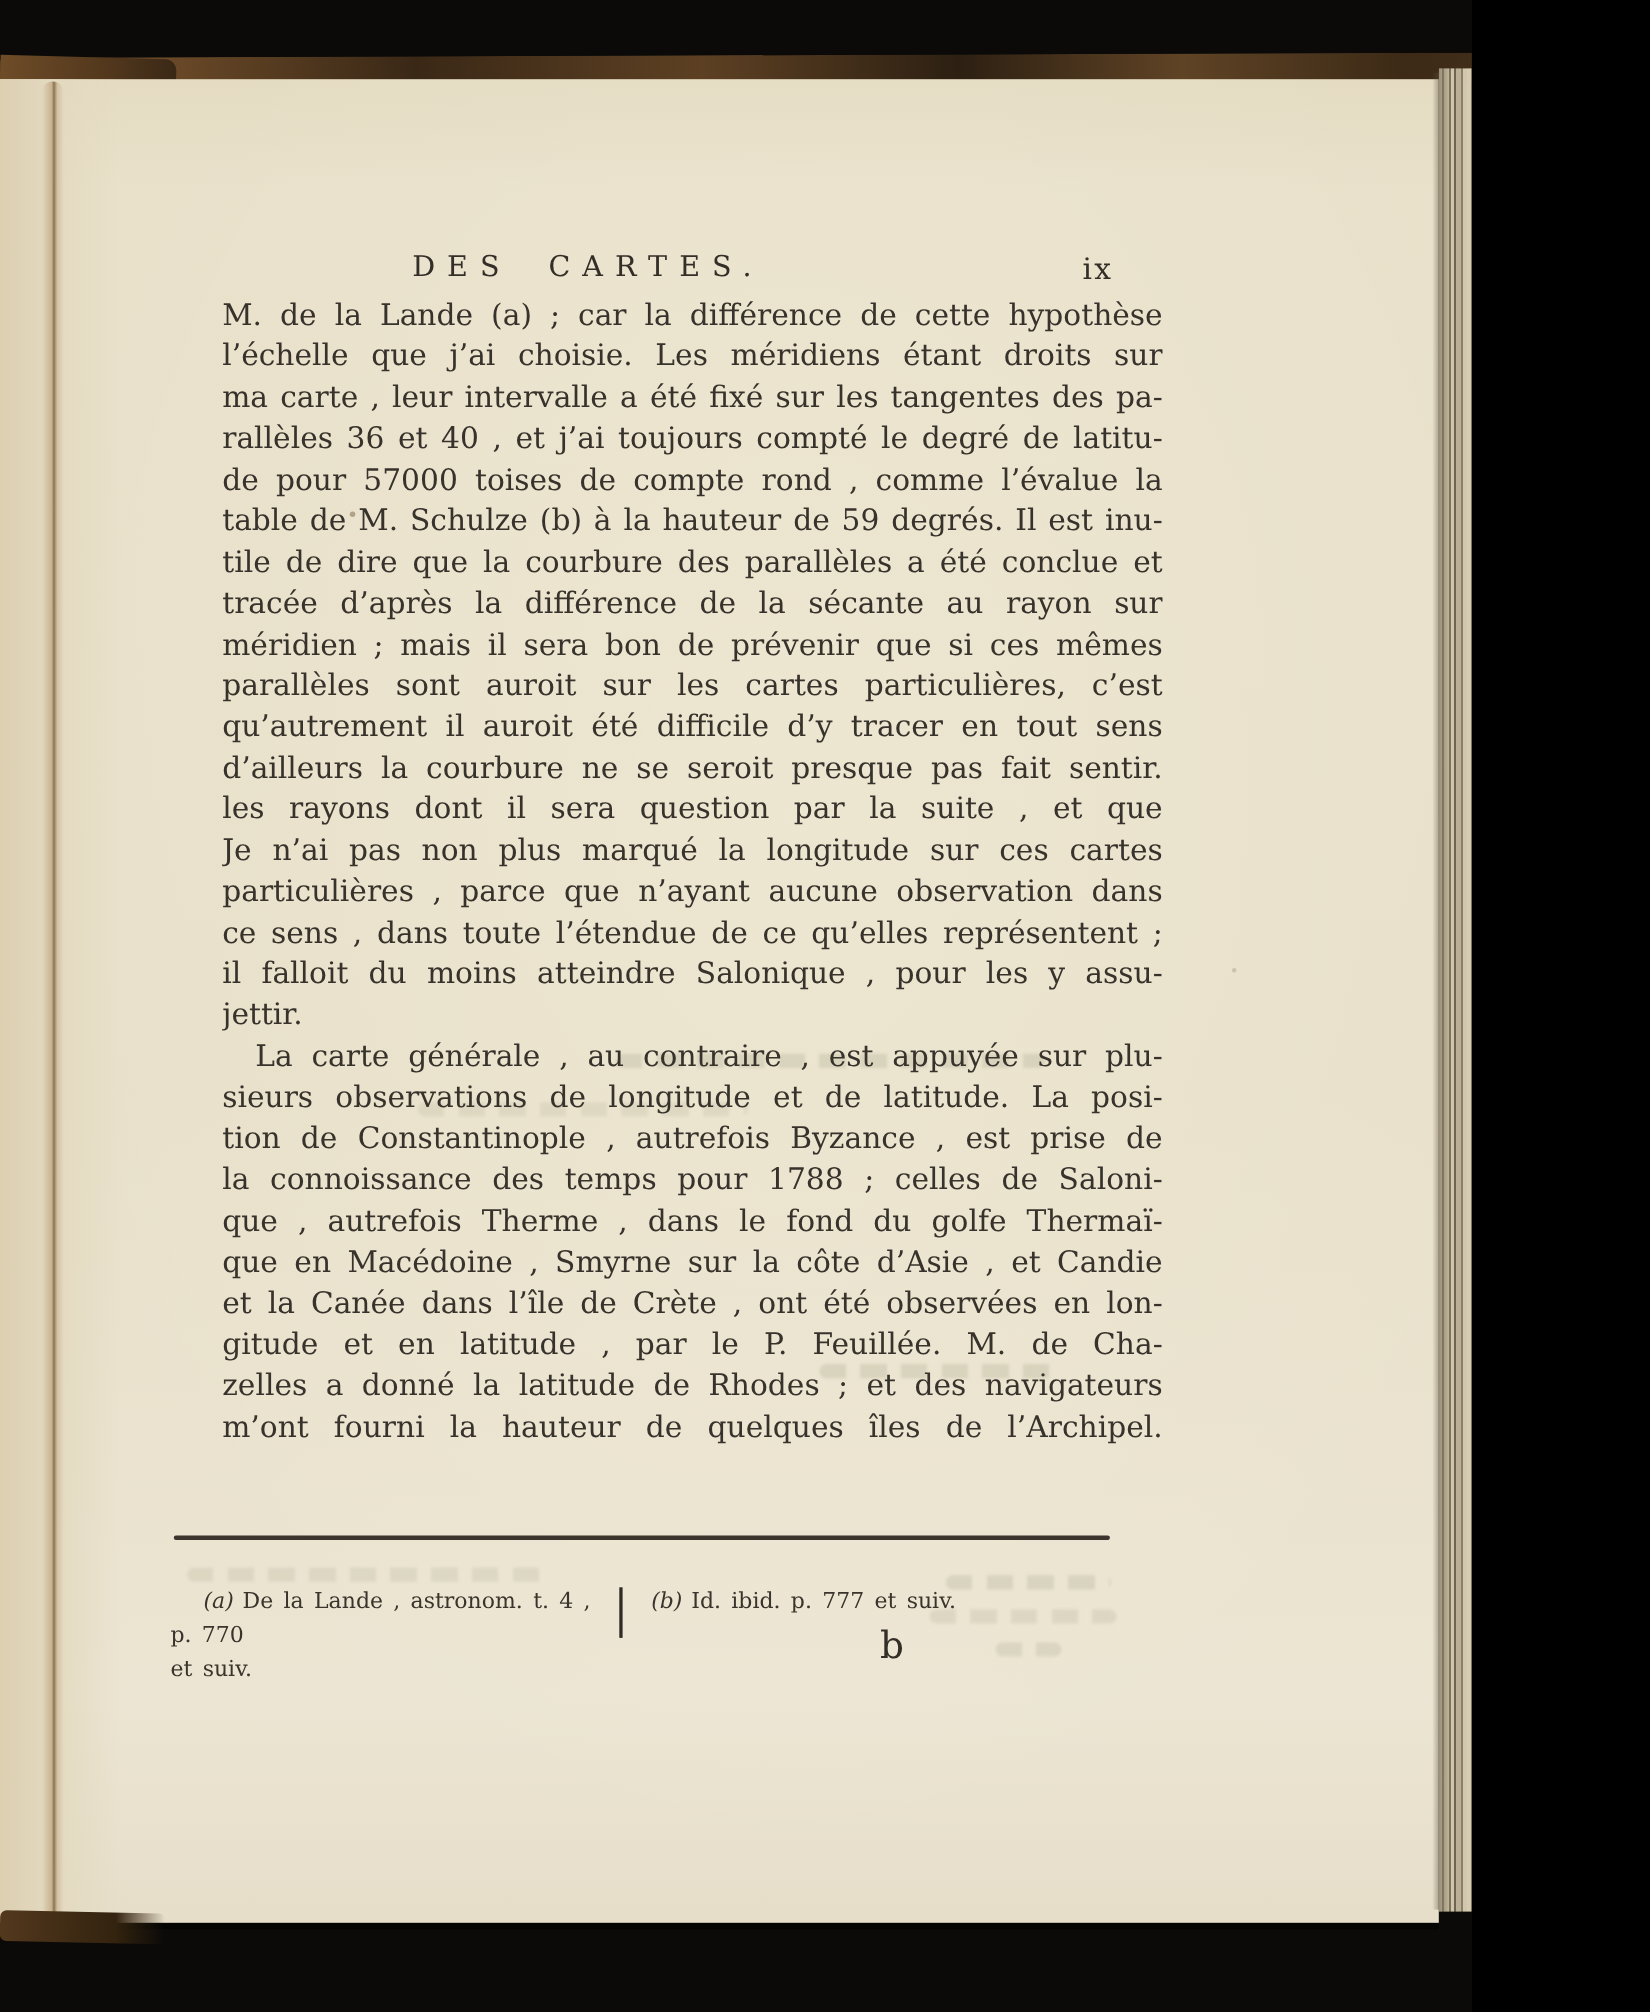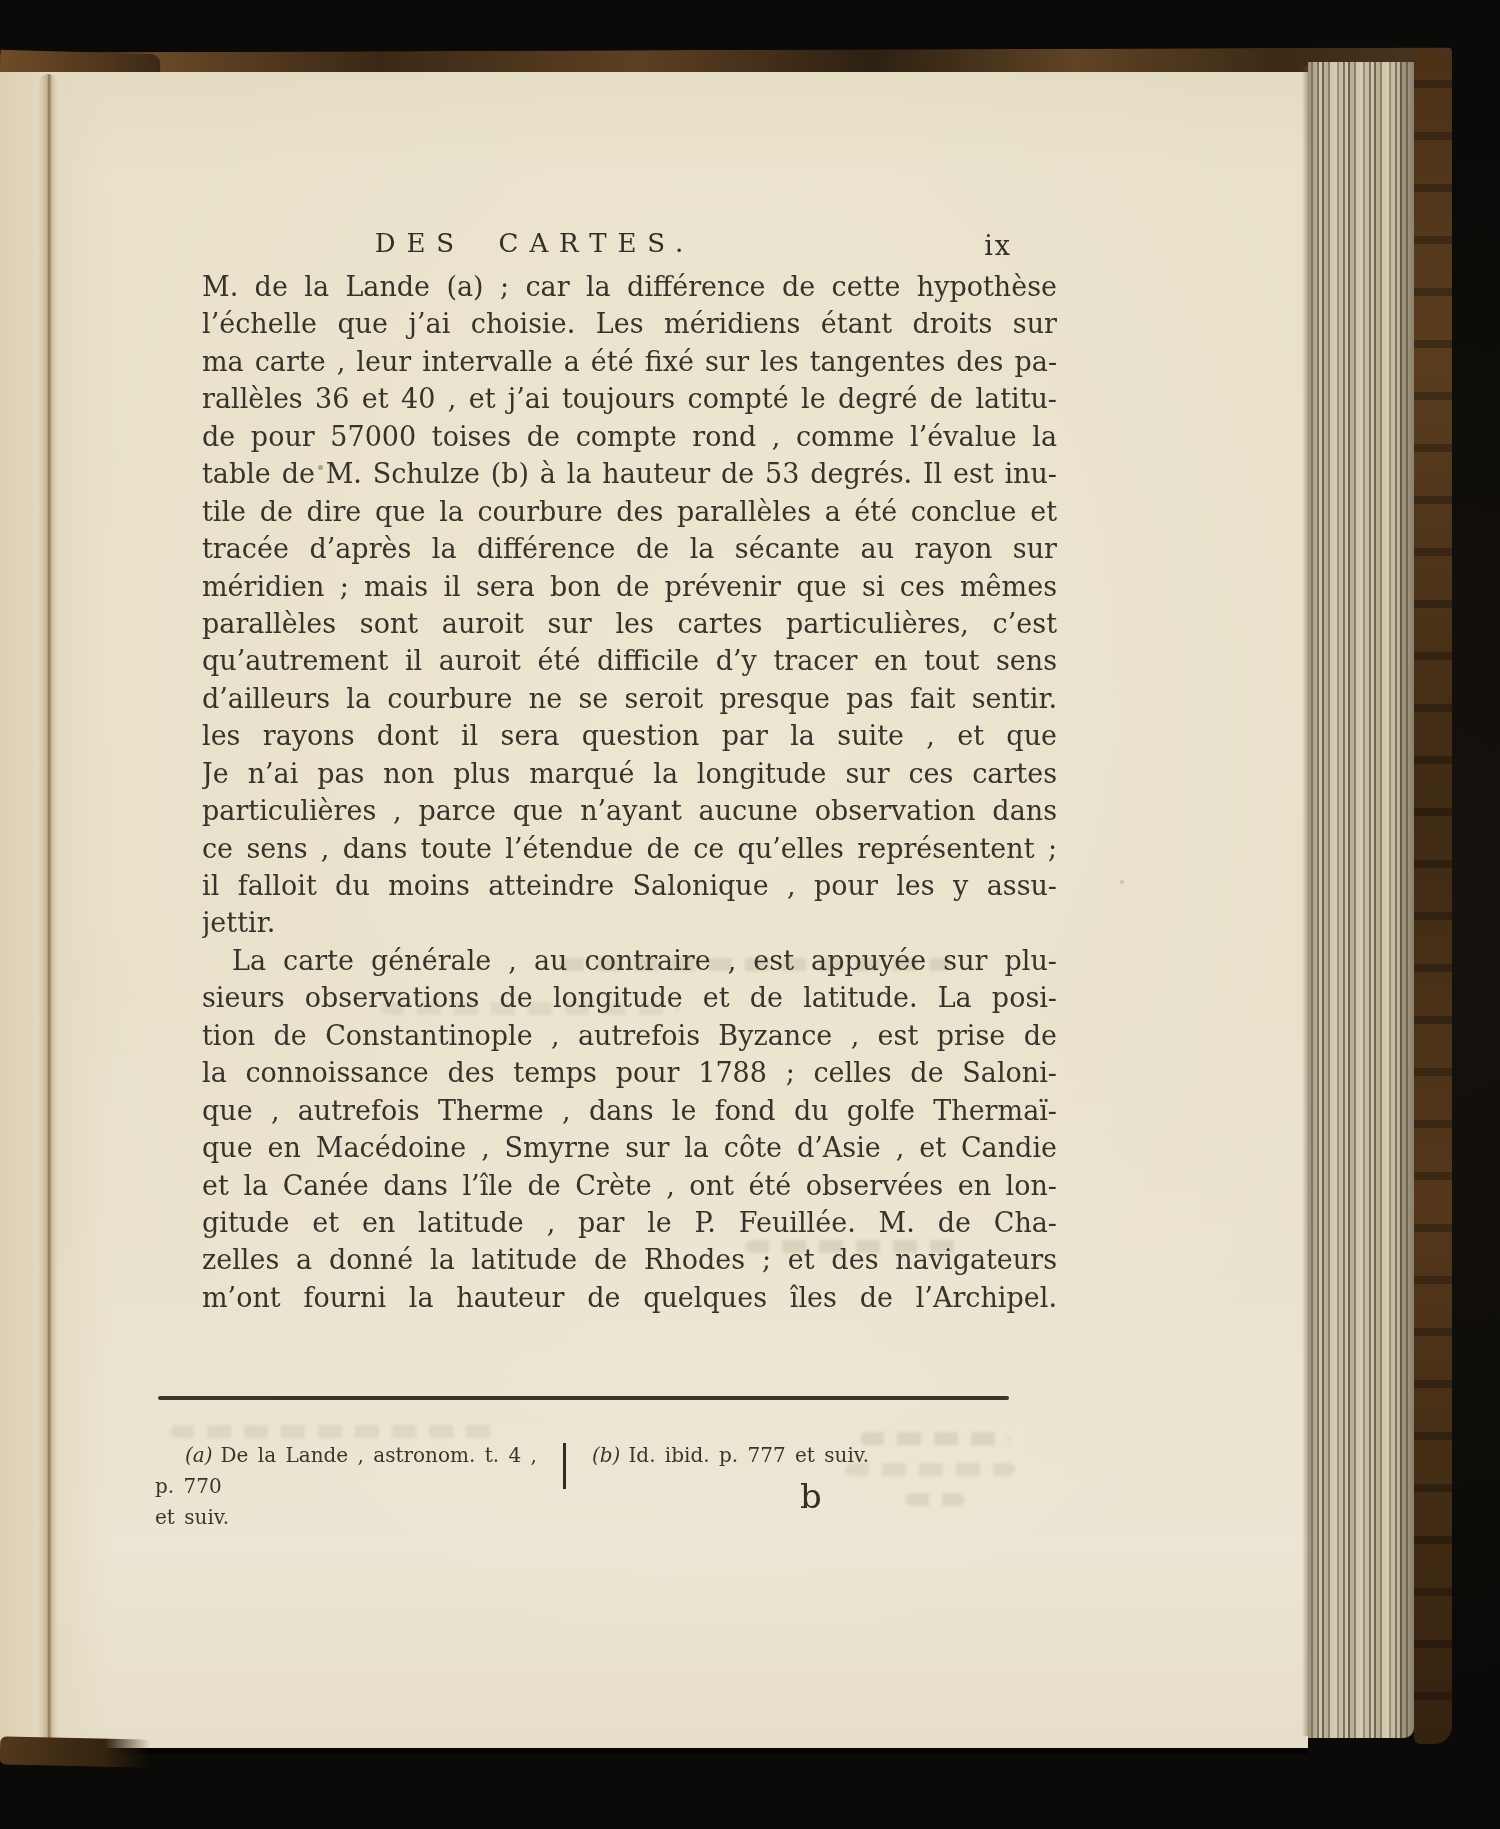--- a/index.html
+++ b/index.html
@@ -1,17 +1,17 @@
 <!DOCTYPE html>
 <html><head>
 <meta charset="utf-8">
 <style>
   html,body{margin:0;padding:0;background:#000;}
   #stage{
-    position:relative;width:1500px;height:1829px;overflow:hidden;
+    position:relative;width:1338px;height:1829px;overflow:hidden;
     background:
       radial-gradient(ellipse at 85% 50%, #17130e 0%, #0b0a08 60%),
       #0b0a08;
     font-family:"DejaVu Serif","Liberation Serif",serif;
   }
   
   .paper{
     position:absolute;left:0;top:72px;width:1308px;height:1676px;
     background:
       radial-gradient(ellipse at 55% 40%, rgba(255,252,240,.20) 0%, rgba(255,252,240,0) 70%),
@@ -130,21 +130,21 @@
     <div class="running-head">DES CARTES.</div>
     <div class="folio">ix</div>
 
     <div class="bodytext">
 
       <div class="tline">M. de la Lande (a) ; car la différence de cette hypothèse</div>
       <div class="tline">l’échelle que j’ai choisie. Les méridiens étant droits sur</div>
       <div class="tline">ma carte , leur intervalle a été fixé sur les tangentes des pa-</div>
       <div class="tline">rallèles 36 et 40 , et j’ai toujours compté le degré de latitu-</div>
       <div class="tline">de pour 57000 toises de compte rond , comme l’évalue la</div>
-      <div class="tline">table de M. Schulze (b) à la hauteur de 53 degrés. Il est inu-</div>
+      <div class="tline">table de M. Schulze (b) à la hauteur de 59 degrés. Il est inu-</div>
       <div class="tline">tile de dire que la courbure des parallèles a été conclue et</div>
       <div class="tline">tracée d’après la différence de la sécante au rayon sur chaque</div>
       <div class="tline">méridien ; mais il sera bon de prévenir que si ces mêmes</div>
       <div class="tline">parallèles sont auroit sur les cartes particulières, c’est</div>
       <div class="tline">qu’autrement il auroit été difficile d’y tracer en tout sens</div>
       <div class="tline">d’ailleurs la courbure ne se seroit presque pas fait sentir.</div>
       <div class="tline">les rayons dont il sera question par la suite , et que</div>
       <div class="tline">Je n’ai pas non plus marqué la longitude sur ces cartes</div>
       <div class="tline">particulières , parce que n’ayant aucune observation dans</div>
       <div class="tline">ce sens , dans toute l’étendue de ce qu’elles représentent ;</div>

